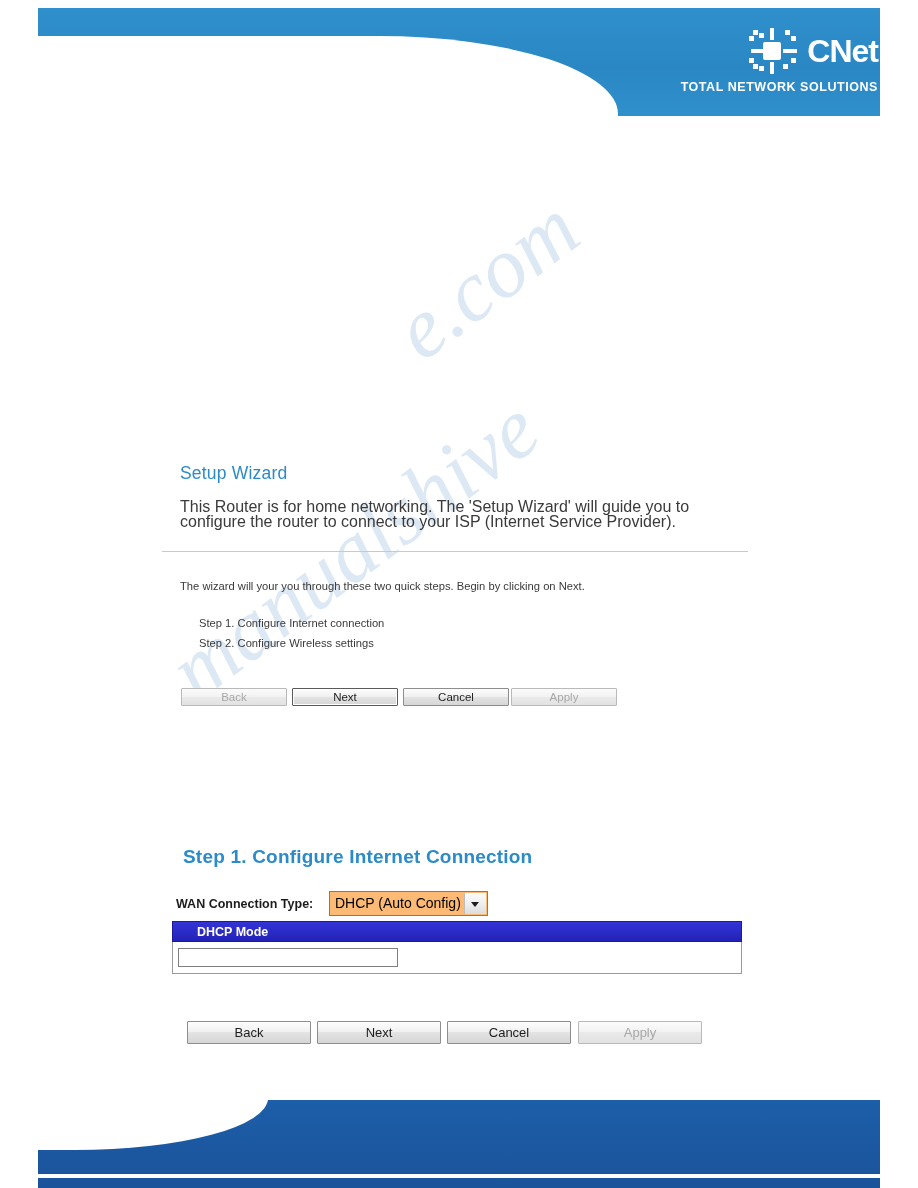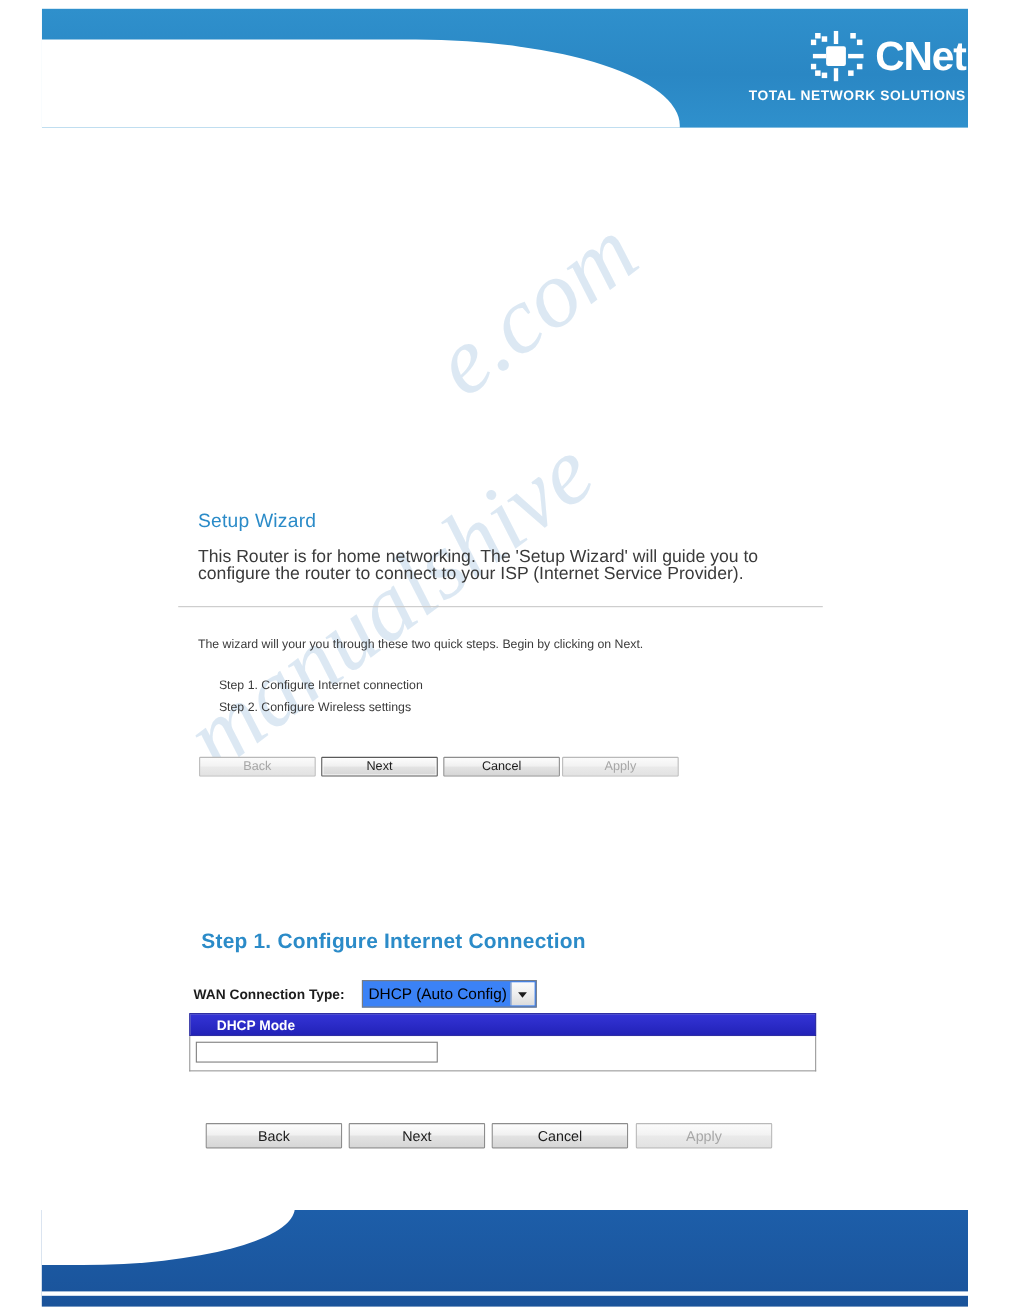--- a/index.html
+++ b/index.html
@@ -67,21 +67,21 @@
     vertical-align: middle;
     position: relative;
     width: 52px;
     height: 46px;
     margin-right: 2px;
   }
   .logo-text {
     display: inline-block;
     vertical-align: middle;
     font-family: "Liberation Sans", sans-serif;
-    font-size: 37px;
+    font-size: 32px;
     font-weight: bold;
     letter-spacing: -1px;
     color: #ffffff;
   }
   .logo-tagline {
     margin-top: 7px;
     font-size: 12.5px;
     font-weight: bold;
     letter-spacing: 0.55px;
     color: #ffffff;
@@ -217,21 +217,21 @@
     color: #1c1c1c;
   }
   .wan-select {
     position: absolute;
     left: 329px;
     top: 891px;
     width: 159px;
     height: 25px;
     box-sizing: border-box;
     border: 1px solid #7c7c7c;
-    background: #3b82f6;
+    background: #fdba74;
     font-size: 14px;
     color: #000000;
     padding: 3px 0 0 5px;
   }
   .wan-select .caret-box {
     position: absolute;
     right: 1px; top: 1px;
     width: 21px; height: 21px;
     background: linear-gradient(to bottom, #fbfbfb 0%, #efefef 50%, #dcdcdc 100%);
     border-left: 1px solid #bdbdbd;

